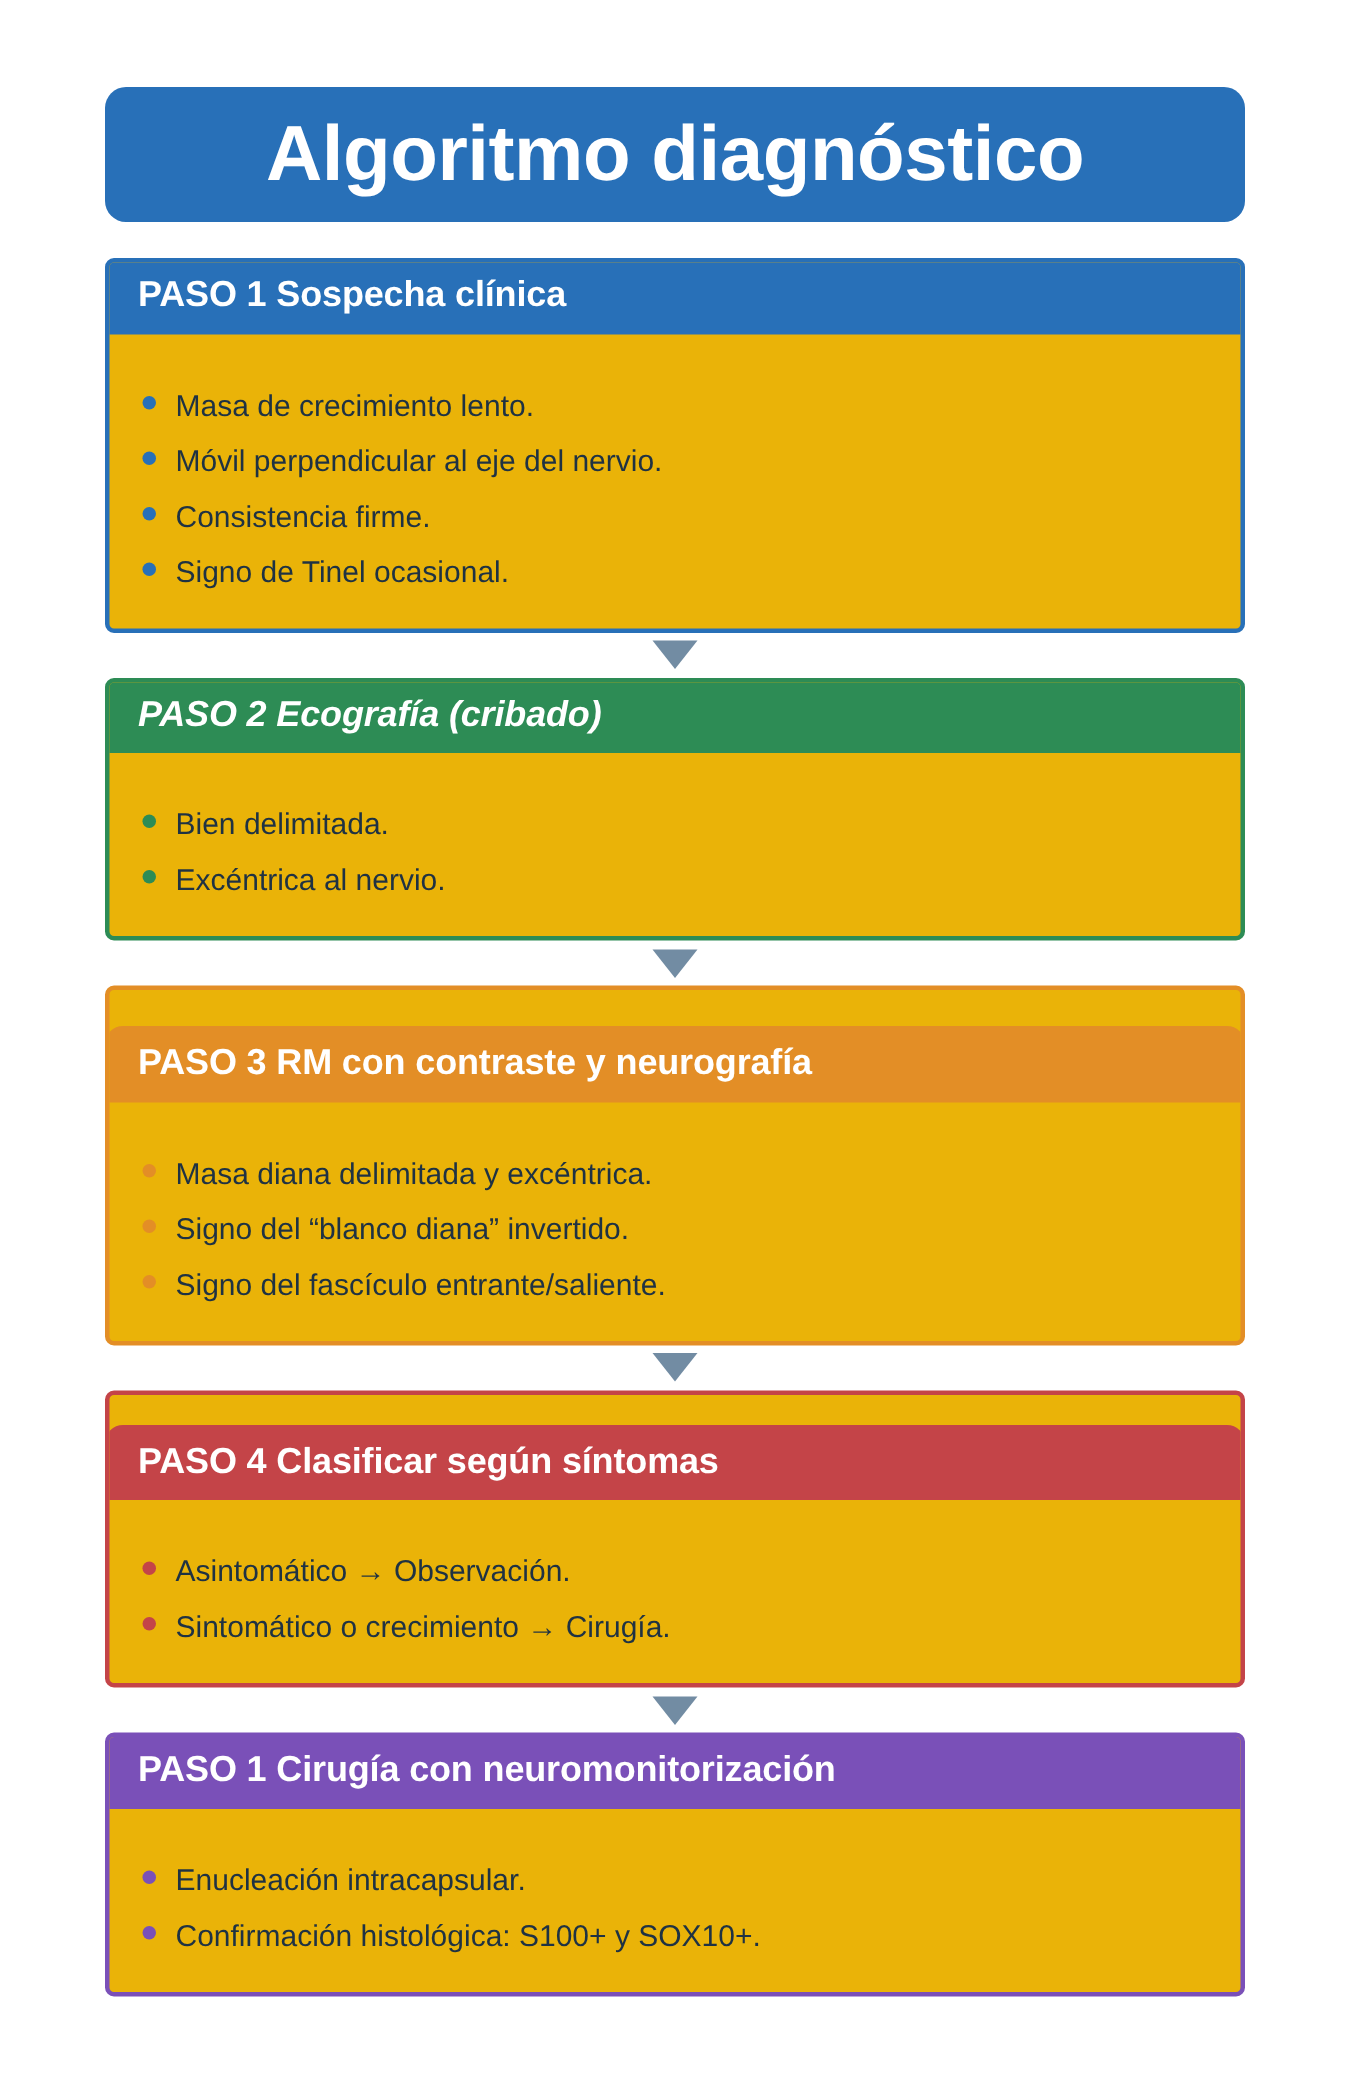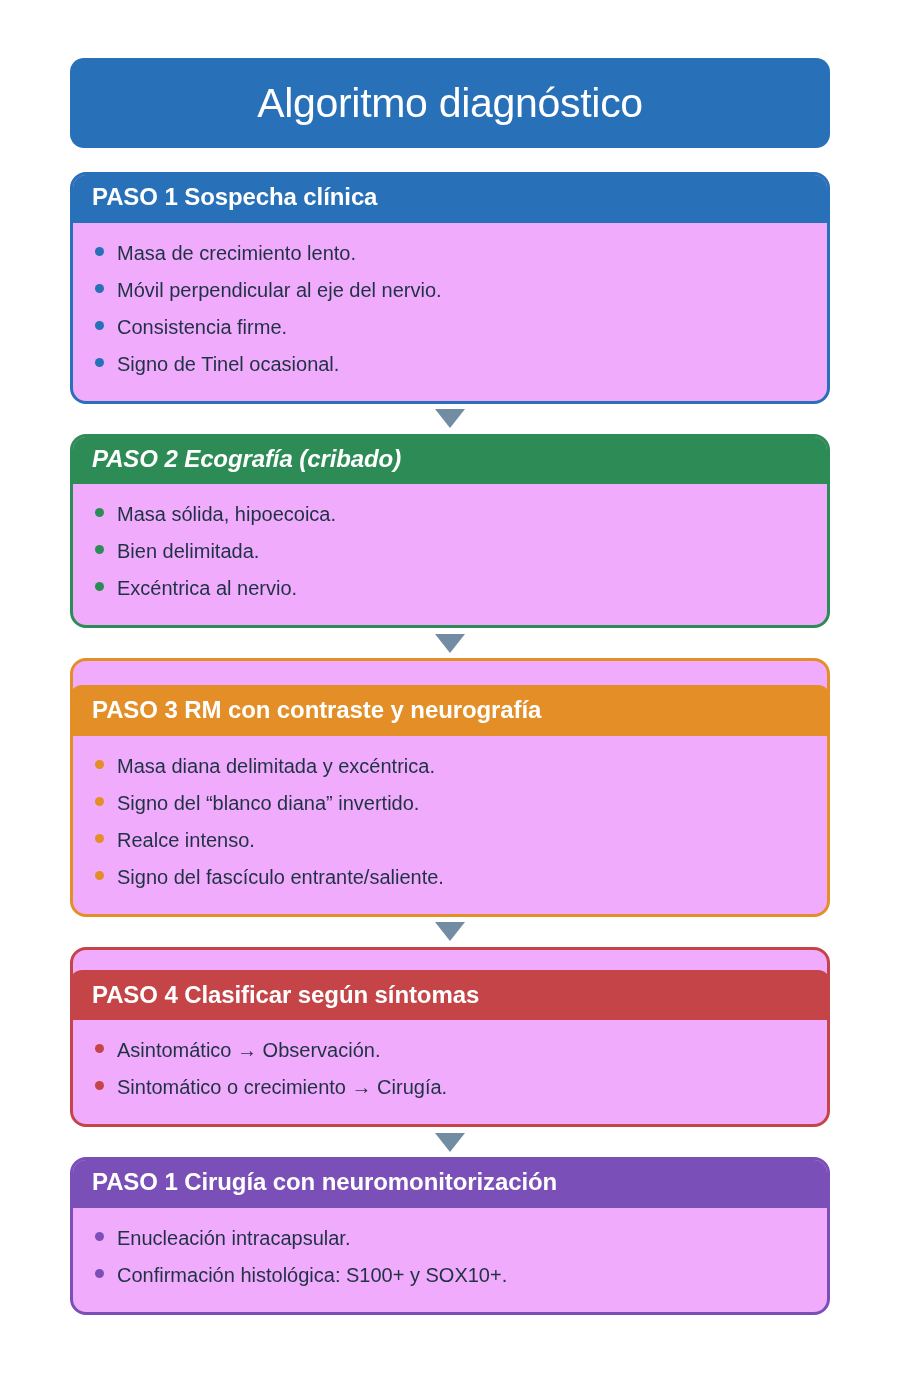--- a/index.html
+++ b/index.html
@@ -26,50 +26,50 @@
   .title-banner {
     height: 90px;
     border-radius: 14px;
     display: flex;
     align-items: center;
     justify-content: center;
     margin-bottom: 24px;
   }
   .title-banner .title-text {
     color: #ffffff;
-    font-size: 41px;
-    font-weight: normal;
+    font-size: 52px;
+    font-weight: bold;
     letter-spacing: -0.3px;
     line-height: 1;
   }
 
   
   .step-card {
-    border-radius: 16px;
+    border-radius: 6px;
     border-style: solid;
     border-width: 3px;
-    background: #f0abfc;
+    background: #eab308;
     overflow: hidden;
     box-sizing: border-box;
   }
   .step-header {
     margin: -3px -3px 0 -3px;
     padding: 11px 22px 12px 22px;
     border-top-left-radius: 12px;
     border-top-right-radius: 12px;
   }
   .step-header-text {
     color: #ffffff;
     font-size: 24px;
     font-weight: bold;
     line-height: 1.15;
     letter-spacing: -0.1px;
   }
   .step-body {
-    padding: 12px 22px 18px 22px;
+    padding: 30px 22px 18px 22px;
   }
   .bullet-row {
     display: flex;
     align-items: baseline;
     padding: 6px 0 7px 0;
   }
   .bullet-dot {
     flex: 0 0 auto;
     width: 9px;
     height: 9px;
@@ -131,24 +131,20 @@
         </div>
       </div>
       <div class="connector">
         <div class="arrow" style="border-top-color: rgb(114, 140, 163);"></div>
       </div>
       <div class="step-card" style="border-color: rgb(45, 140, 85);">
         <div class="step-header" style="background: rgb(45, 140, 85); font-style: italic;"><span class="step-header-text">PASO 2 Ecografía (cribado)</span></div>
         <div class="step-body">
           <div class="bullet-row">
             <span class="bullet-dot" style="background: rgb(45, 140, 85);"></span>
-            <span class="bullet-text">Masa sólida, hipoecoica.</span>
-          </div>
-          <div class="bullet-row">
-            <span class="bullet-dot" style="background: rgb(45, 140, 85);"></span>
             <span class="bullet-text">Bien delimitada.</span>
           </div>
           <div class="bullet-row">
             <span class="bullet-dot" style="background: rgb(45, 140, 85);"></span>
             <span class="bullet-text">Excéntrica al nervio.</span>
           </div>
         </div>
       </div>
       <div class="connector">
         <div class="arrow" style="border-top-color: rgb(114, 140, 163);"></div>
@@ -159,24 +155,20 @@
           <div class="bullet-row">
             <span class="bullet-dot" style="background: rgb(227, 142, 38);"></span>
             <span class="bullet-text">Masa diana delimitada y excéntrica.</span>
           </div>
           <div class="bullet-row">
             <span class="bullet-dot" style="background: rgb(227, 142, 38);"></span>
             <span class="bullet-text">Signo del “blanco diana” invertido.</span>
           </div>
           <div class="bullet-row">
             <span class="bullet-dot" style="background: rgb(227, 142, 38);"></span>
-            <span class="bullet-text">Realce intenso.</span>
-          </div>
-          <div class="bullet-row">
-            <span class="bullet-dot" style="background: rgb(227, 142, 38);"></span>
             <span class="bullet-text">Signo del fascículo entrante/saliente.</span>
           </div>
         </div>
       </div>
       <div class="connector">
         <div class="arrow" style="border-top-color: rgb(114, 140, 163);"></div>
       </div>
       <div class="step-card" style="border-color: rgb(196, 68, 72);">
         <div class="step-header" style="background: rgb(196, 68, 72); margin-top: 20px;"><span class="step-header-text">PASO 4 Clasificar según síntomas</span></div>
         <div class="step-body">

